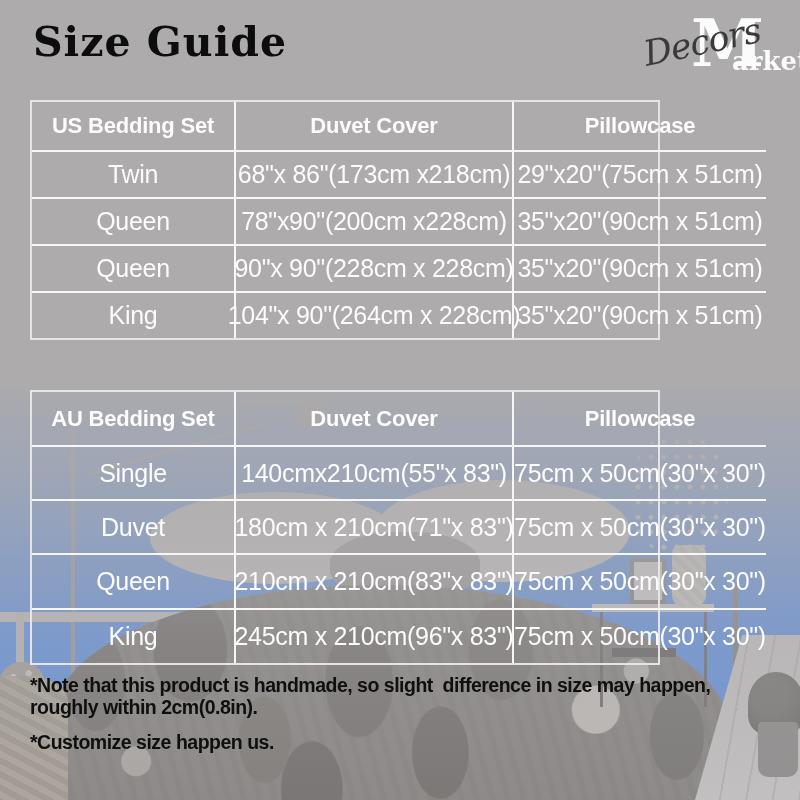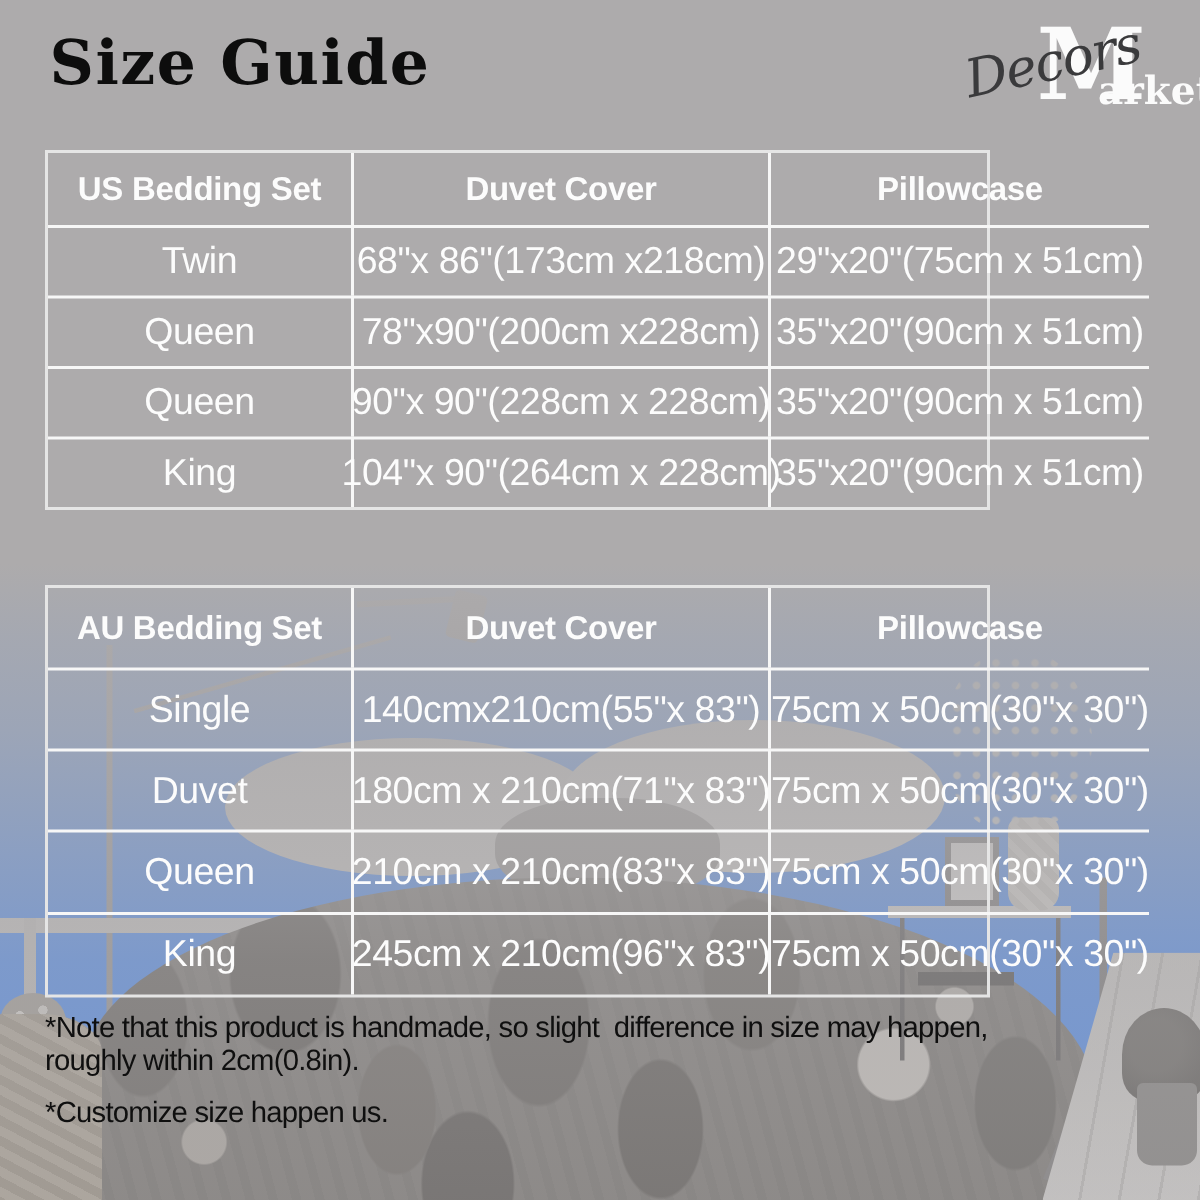--- a/index.html
+++ b/index.html
@@ -95,21 +95,21 @@
   .t1{top:100px;grid-template-rows:48px 47px 47px 47px 47px;}
   .t2{top:390px;grid-template-rows:53px 54px 54px 55px 55px;}
   .cell{display:flex;align-items:center;justify-content:center;
     box-sizing:border-box;font-size:25px;letter-spacing:-.3px;
     white-space:nowrap;}
   .th{font-weight:700;font-size:22px;letter-spacing:-.2px;}
   .bl{border-left:2px solid #f7f7f7;}
   .bt{border-top:2px solid #f7f7f7;}
 
   .notes{position:absolute;left:30px;top:674px;width:748px;}
-  .note{margin:0 0 13px 0;color:#0f0f0f;font-weight:400;font-size:19.5px;
+  .note{margin:0 0 13px 0;color:#0f0f0f;font-weight:700;font-size:19.5px;
     line-height:22px;letter-spacing:-.5px;white-space:pre-wrap;}
 </style>
 </head>
 <body>
 
 <div class="stage">
 
   <div class="photo">
     <div class="ph-lamp-arm"></div>
     <div class="ph-lamp-head"></div>

